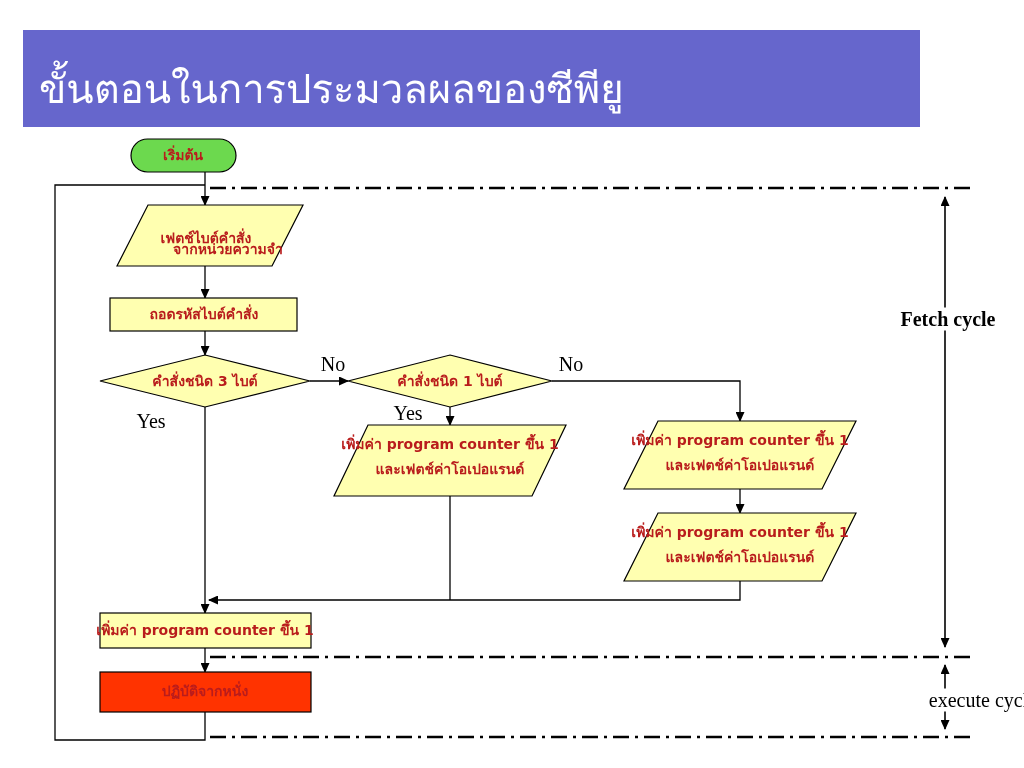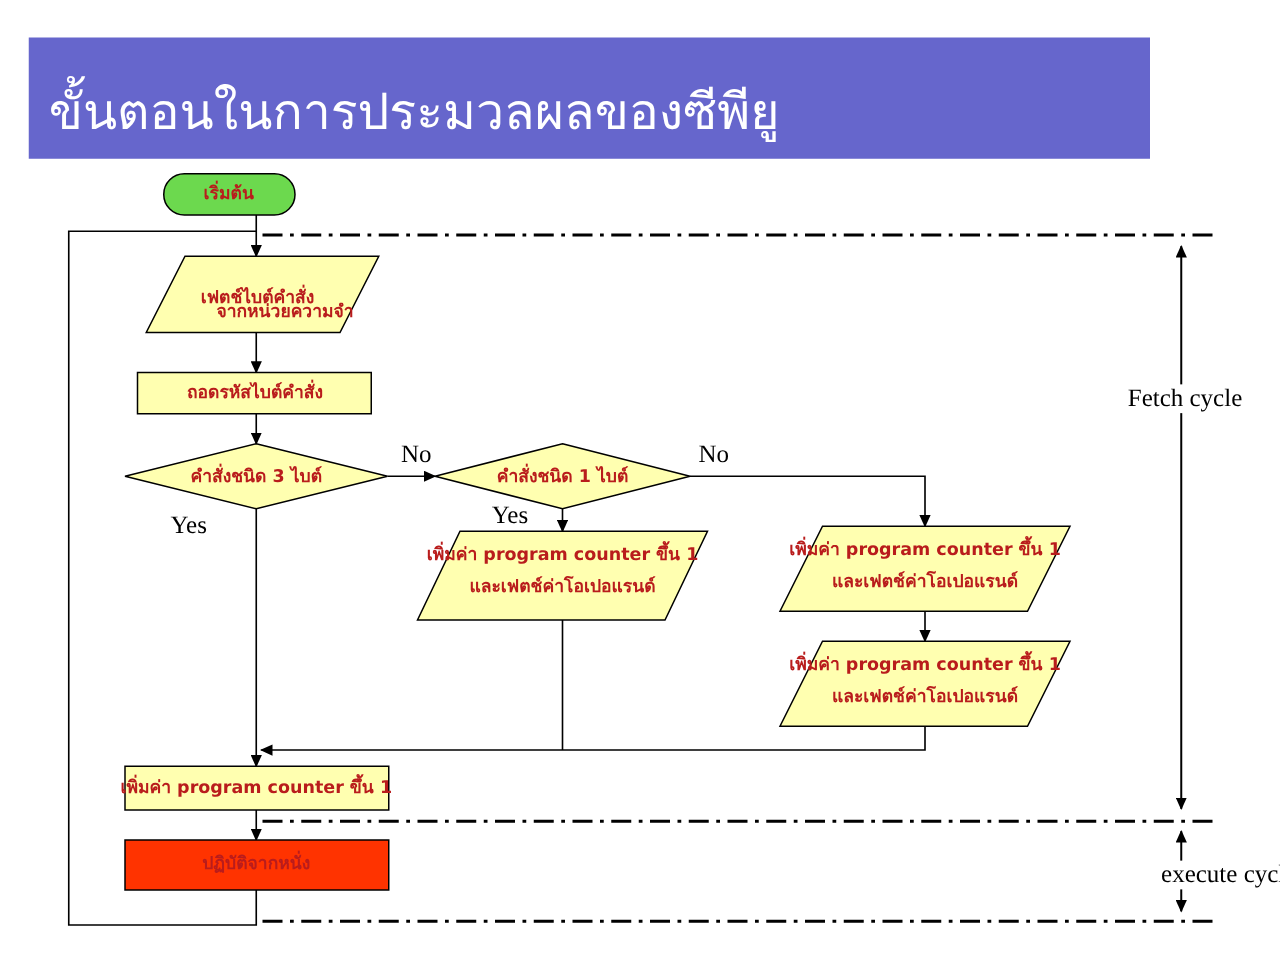--- a/index.html
+++ b/index.html
@@ -83,16 +83,16 @@
 
   <div class="lbl" style="left:740px;top:441px;">เพิ่มค่า program counter ขึ้น 1</div>
   <div class="lbl" style="left:740px;top:466px;">และเฟตช์ค่าโอเปอแรนด์</div>
 
   <div class="lbl" style="left:740px;top:533px;">เพิ่มค่า program counter ขึ้น 1</div>
   <div class="lbl" style="left:740px;top:558px;">และเฟตช์ค่าโอเปอแรนด์</div>
 
   <div class="lbl" style="left:205px;top:631px;">เพิ่มค่า program counter ขึ้น 1</div>
   <div class="lbl" style="left:205px;top:692px;">ปฏิบัติจากหนั่ง</div>
 
-  <div class="serif-lbl cycle-lbl" style="left:948px;top:319px;">Fetch cycle</div>
+  <div class="serif-lbl cycle-lbl" style="left:948px;top:319px;font-weight:bold;">Fetch cycle</div>
   <div class="serif-lbl cycle-lbl" style="left:943px;top:700px;margin-left:40px;">execute cycle</div>
 
 </div>
 
 </body></html>

